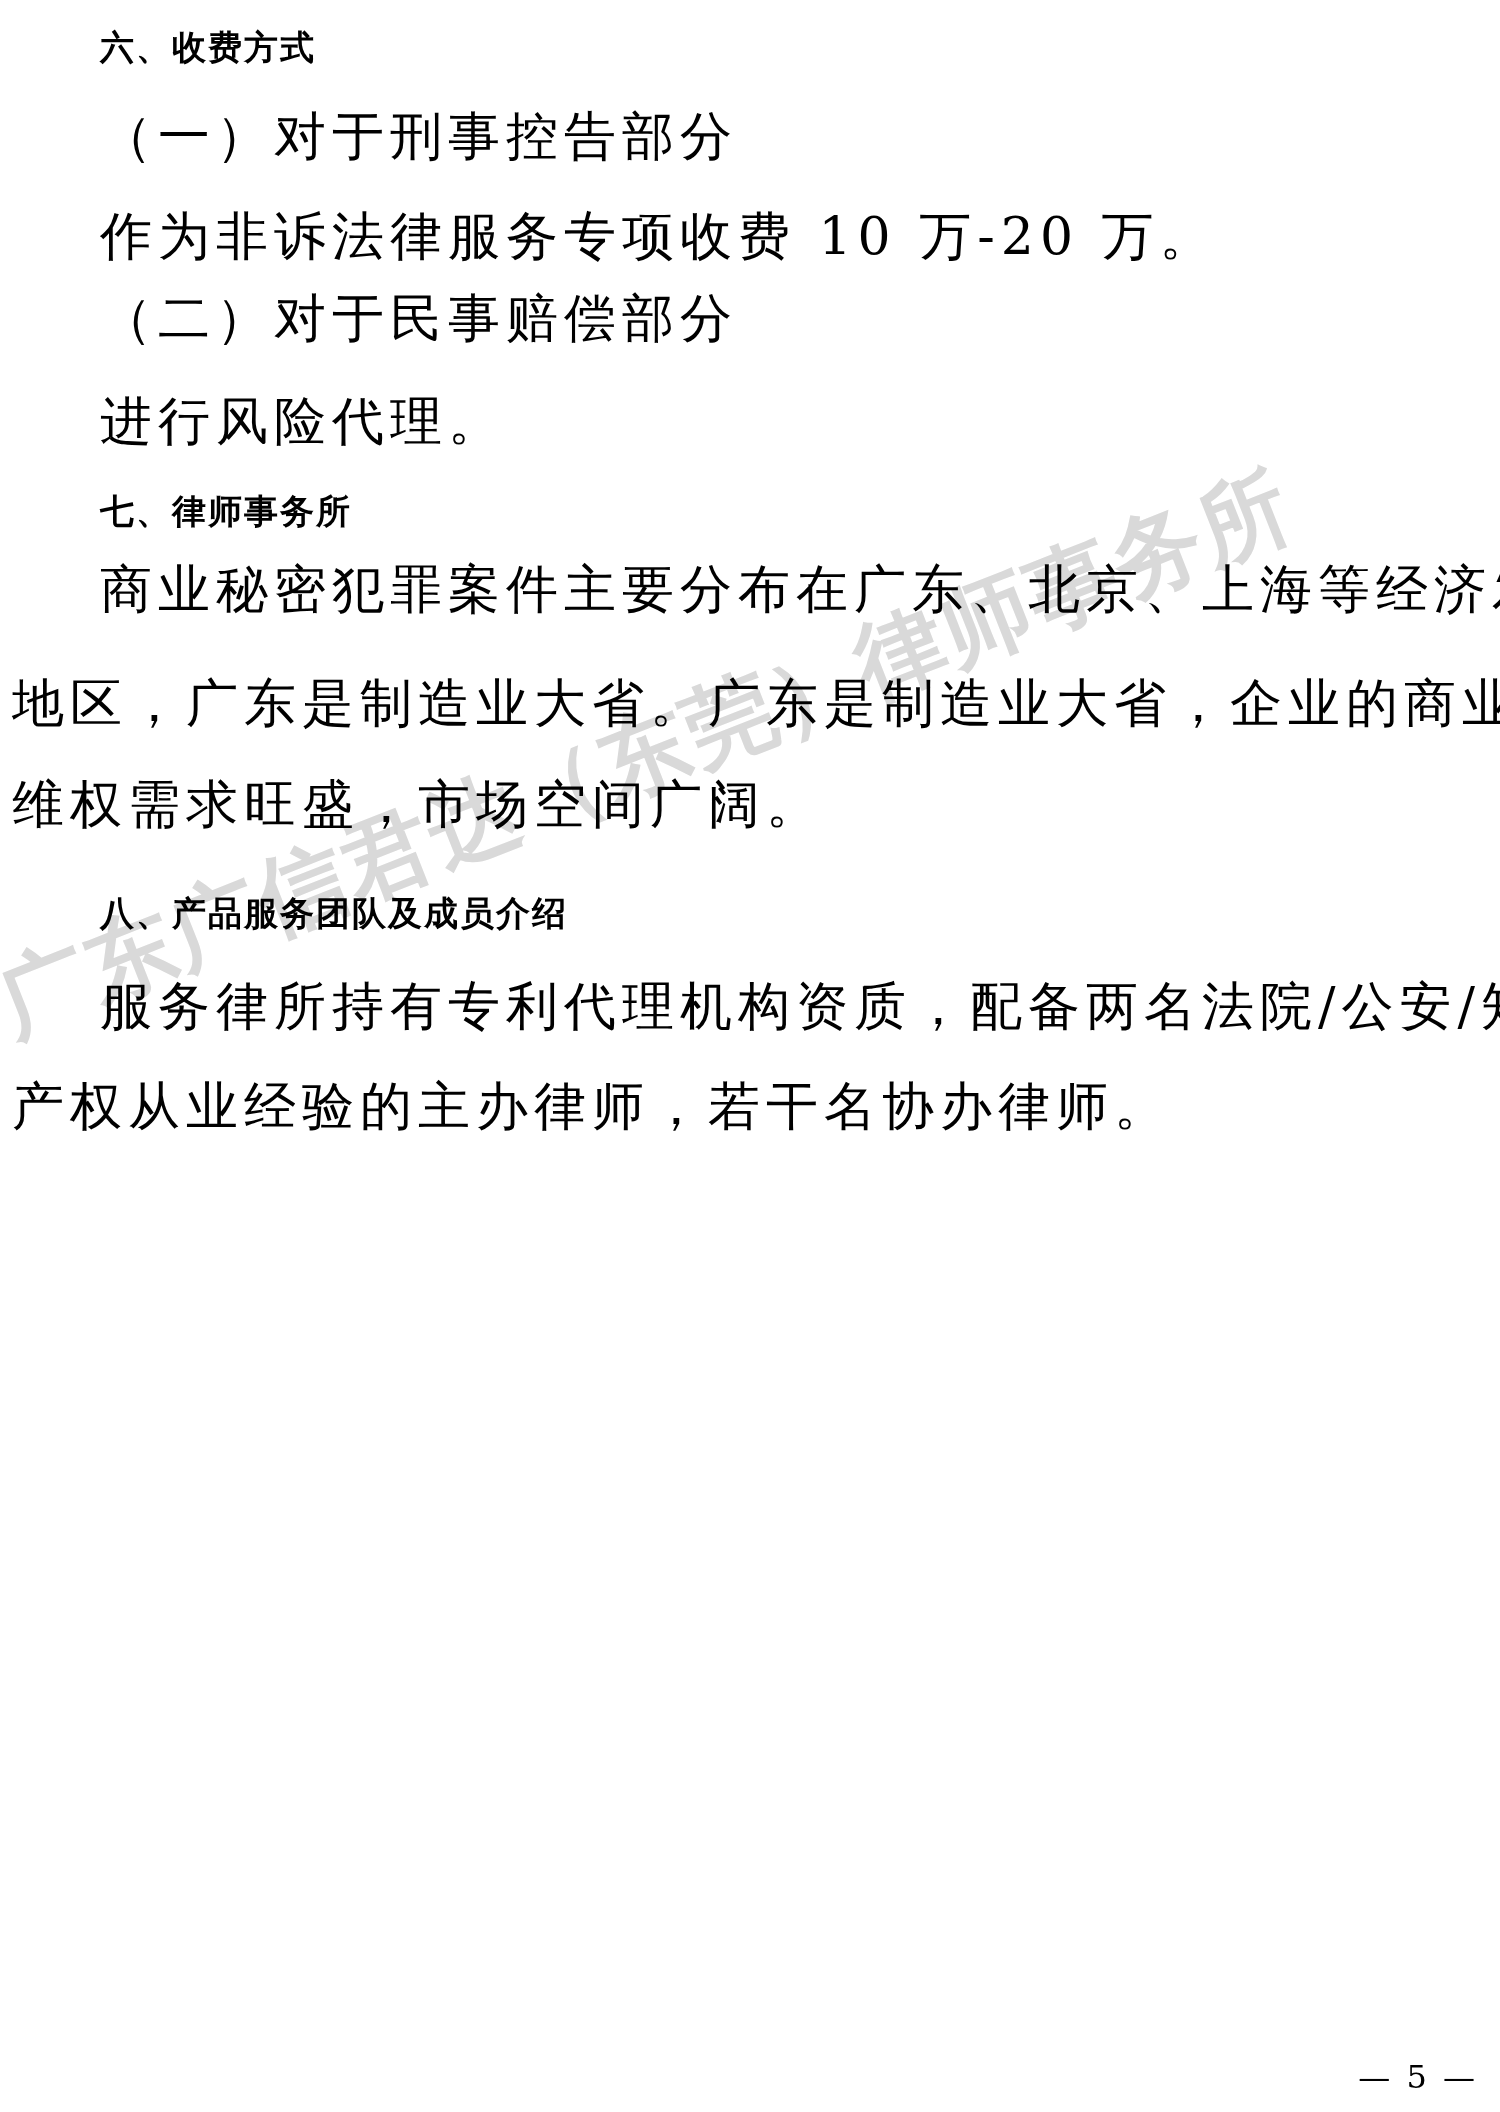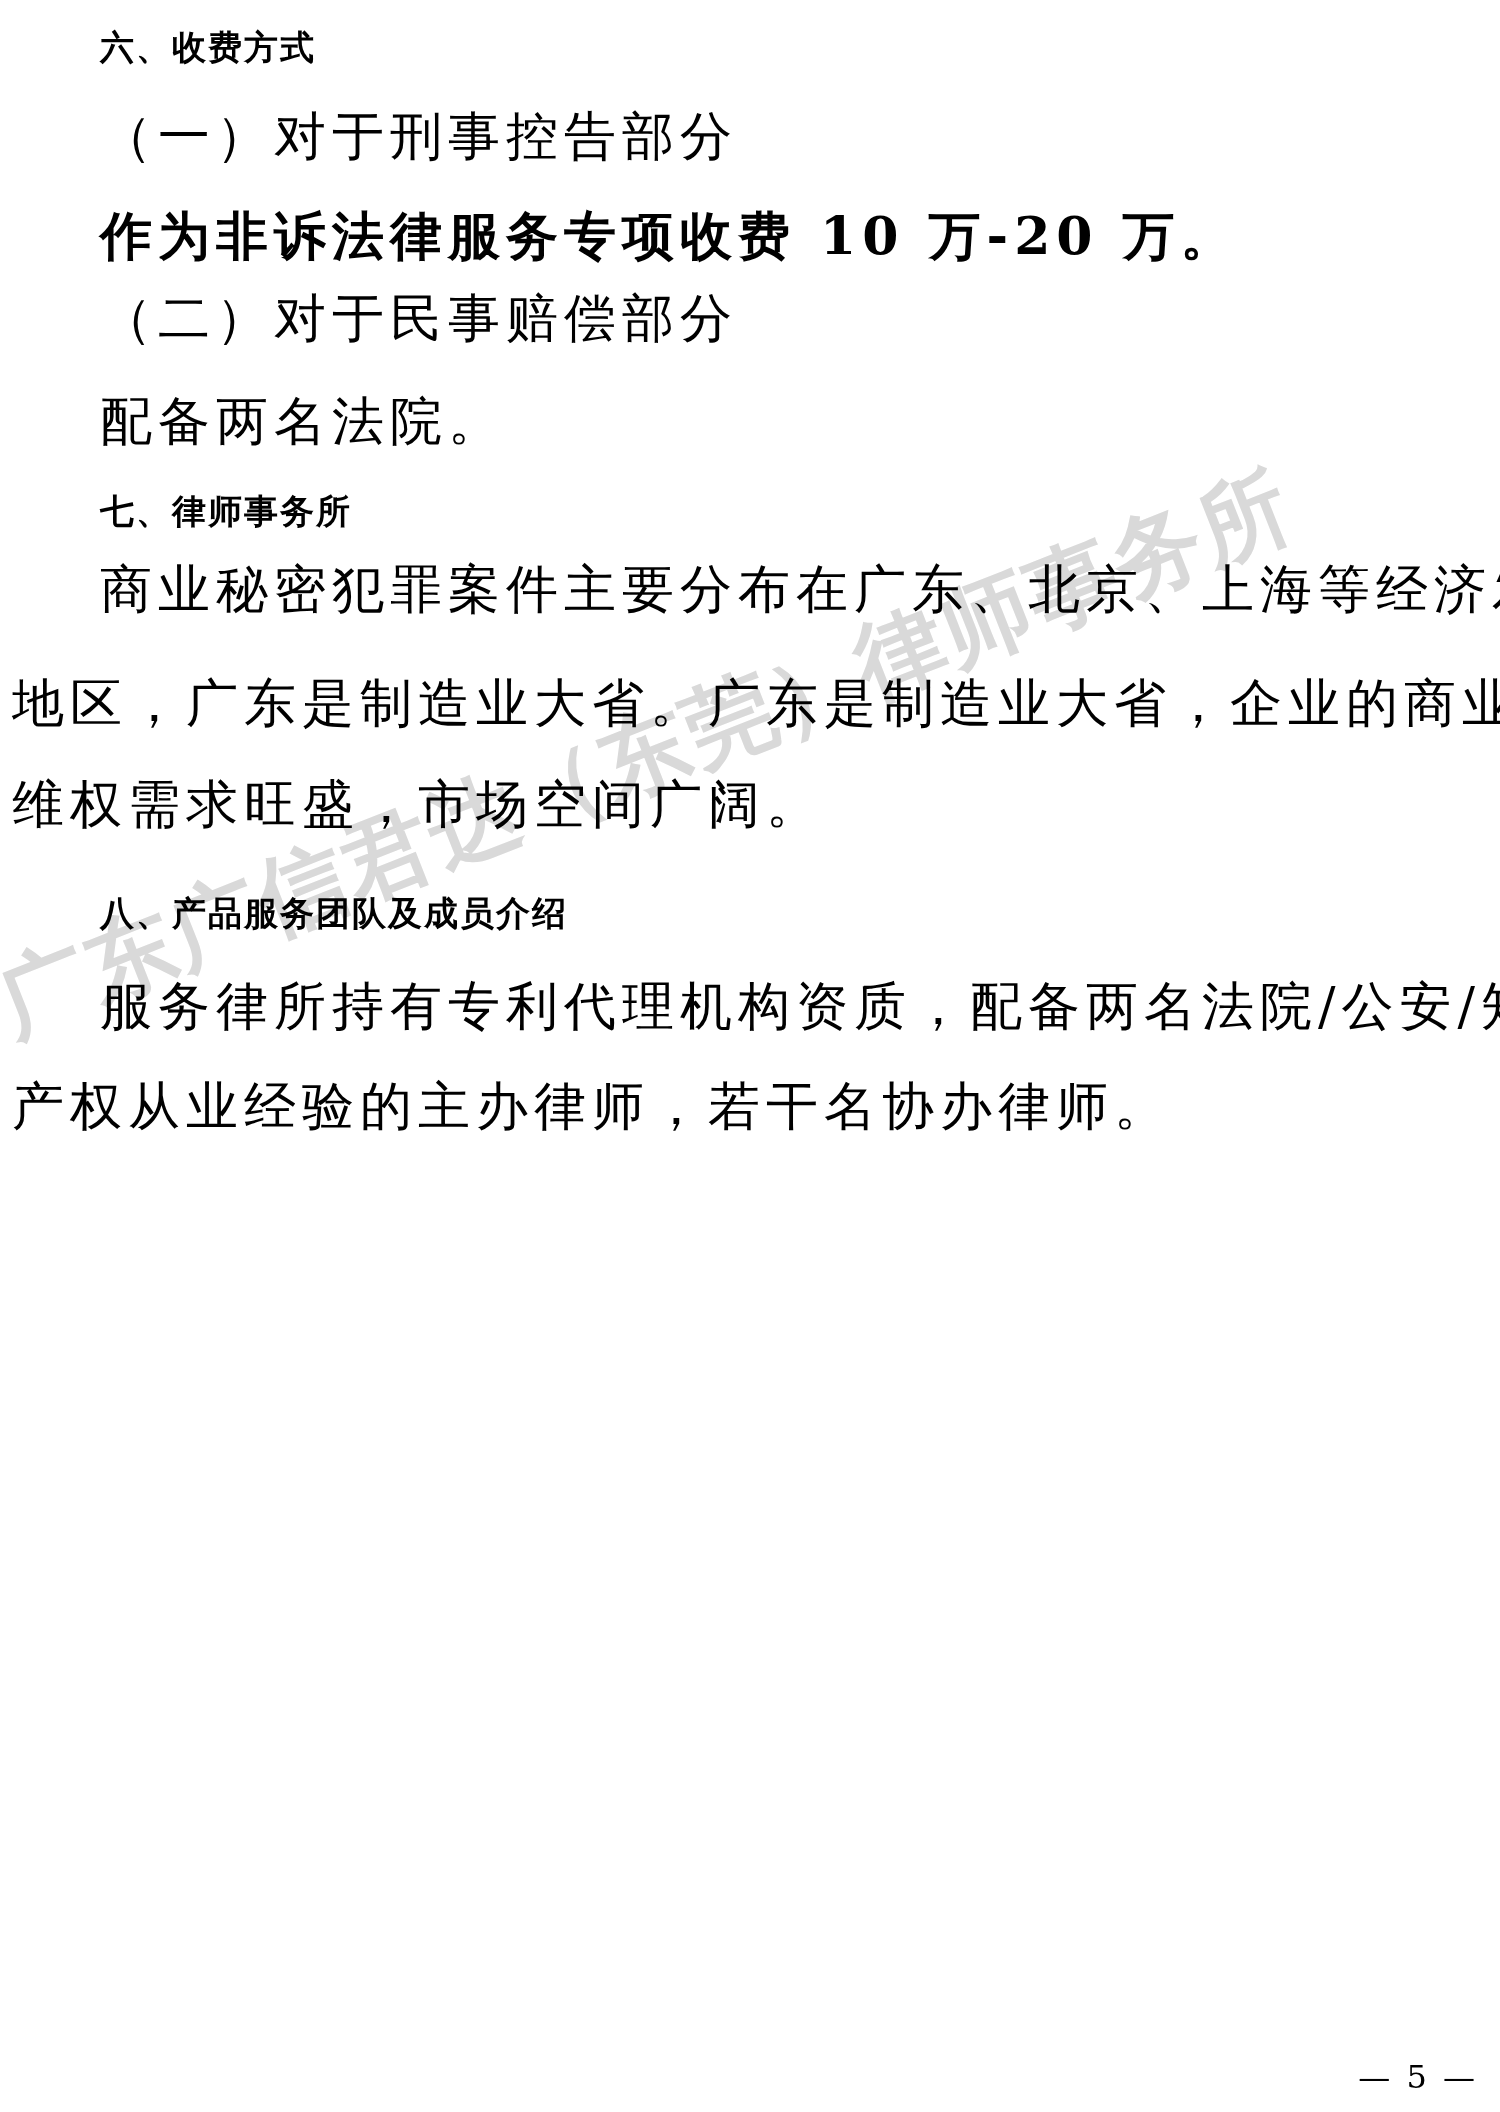--- a/index.html
+++ b/index.html
@@ -60,21 +60,21 @@
   }
   .indent { padding-left: 88px; }
   .fill {
     text-align: justify;
     text-align-last: justify;
     text-justify: inter-character;
   }
   
   .l1  { top: 14px;  }
   .l2  { top: 103px; }
-  .l3  { top: 203px; font-weight: bold; }
+  .l3  { top: 203px; }
   .l4  { top: 285px; }
   .l5  { top: 388px; }
   .l6  { top: 478px; }
   .l7  { top: 556px; }
   .l8  { top: 670px; }
   .l9  { top: 771px; }
   .l10 { top: 880px; }
   .l11 { top: 973px; }
   .l12 { top: 1073px; }
   
@@ -98,21 +98,21 @@
   <div class="content">
 
     <div class="line heading indent l1">六、收费方式</div>
 
     <div class="line indent l2">（一）对于刑事控告部分</div>
 
     <div class="line indent l3">作为非诉法律服务专项收费 10 万-20 万。</div>
 
     <div class="line indent l4">（二）对于民事赔偿部分</div>
 
-    <div class="line indent l5">配备两名法院。</div>
+    <div class="line indent l5">进行风险代理。</div>
 
     <div class="line heading indent l6">七、律师事务所</div>
 
     <div class="line indent fill l7">商业秘密犯罪案件主要分布在广东、北京、上海等经济发达</div>
 
     <div class="line fill l8">地区，广东是制造业大省。广东是制造业大省，企业的商业秘密</div>
 
     <div class="line l9">维权需求旺盛，市场空间广阔。</div>
 
     <div class="line heading indent l10">八、产品服务团队及成员介绍</div>

